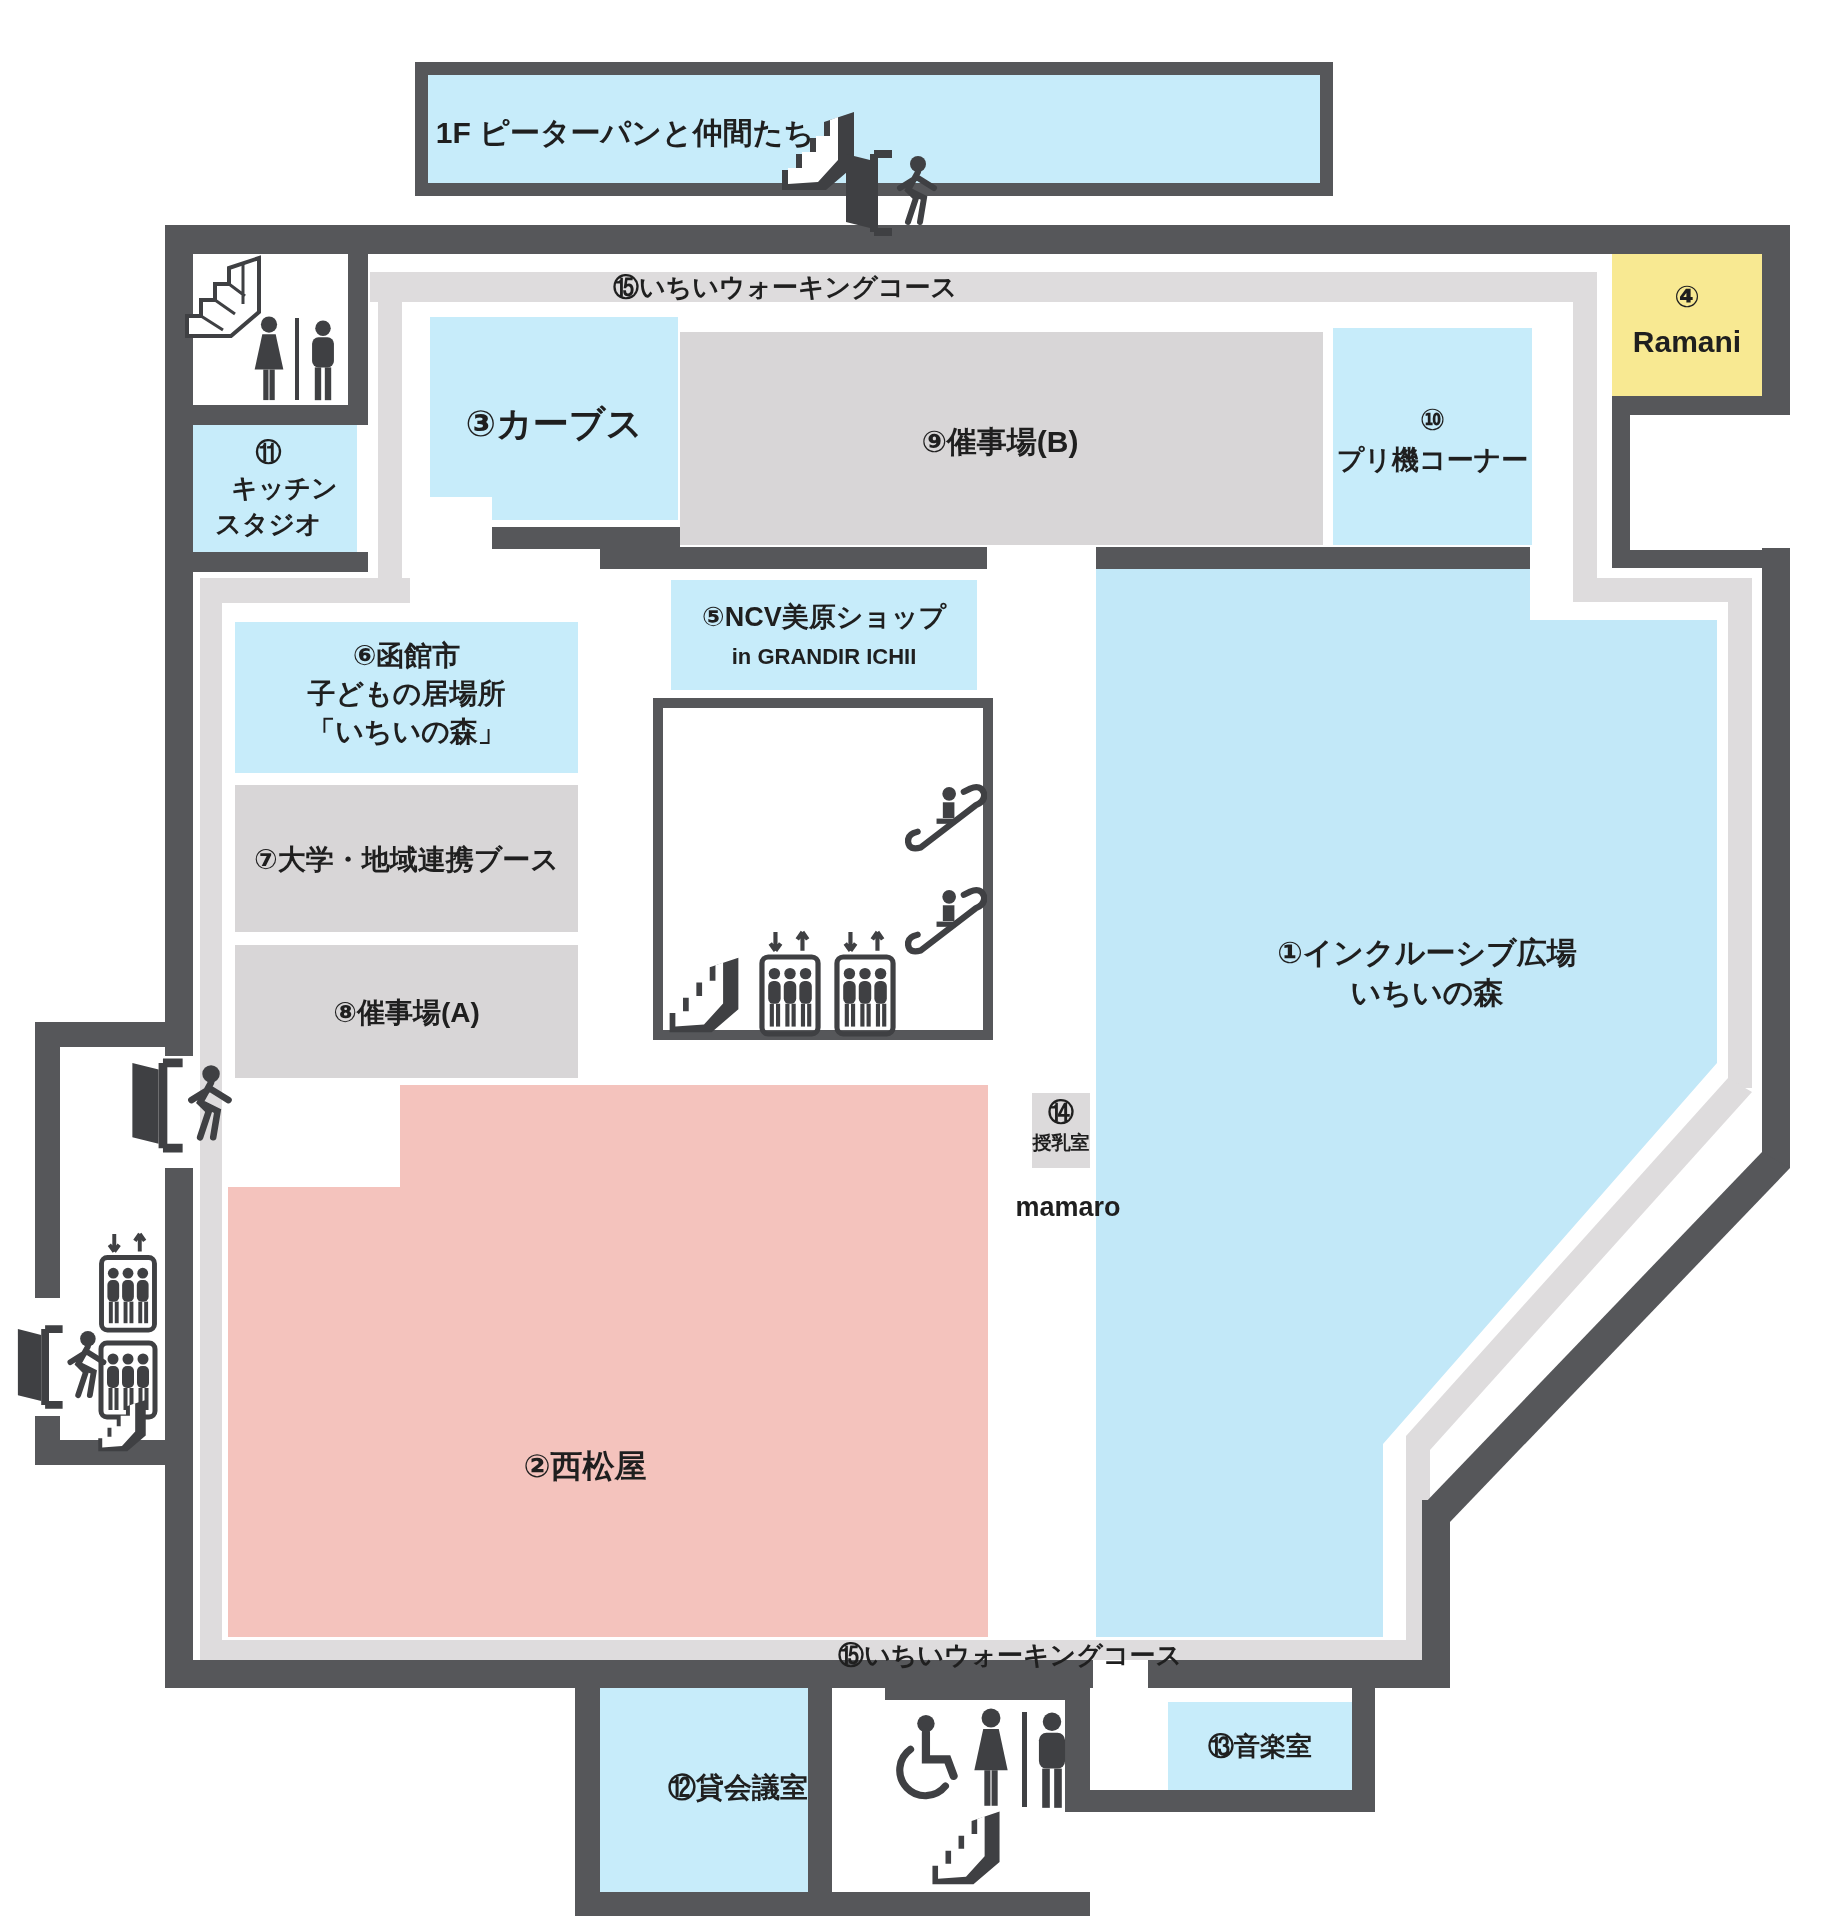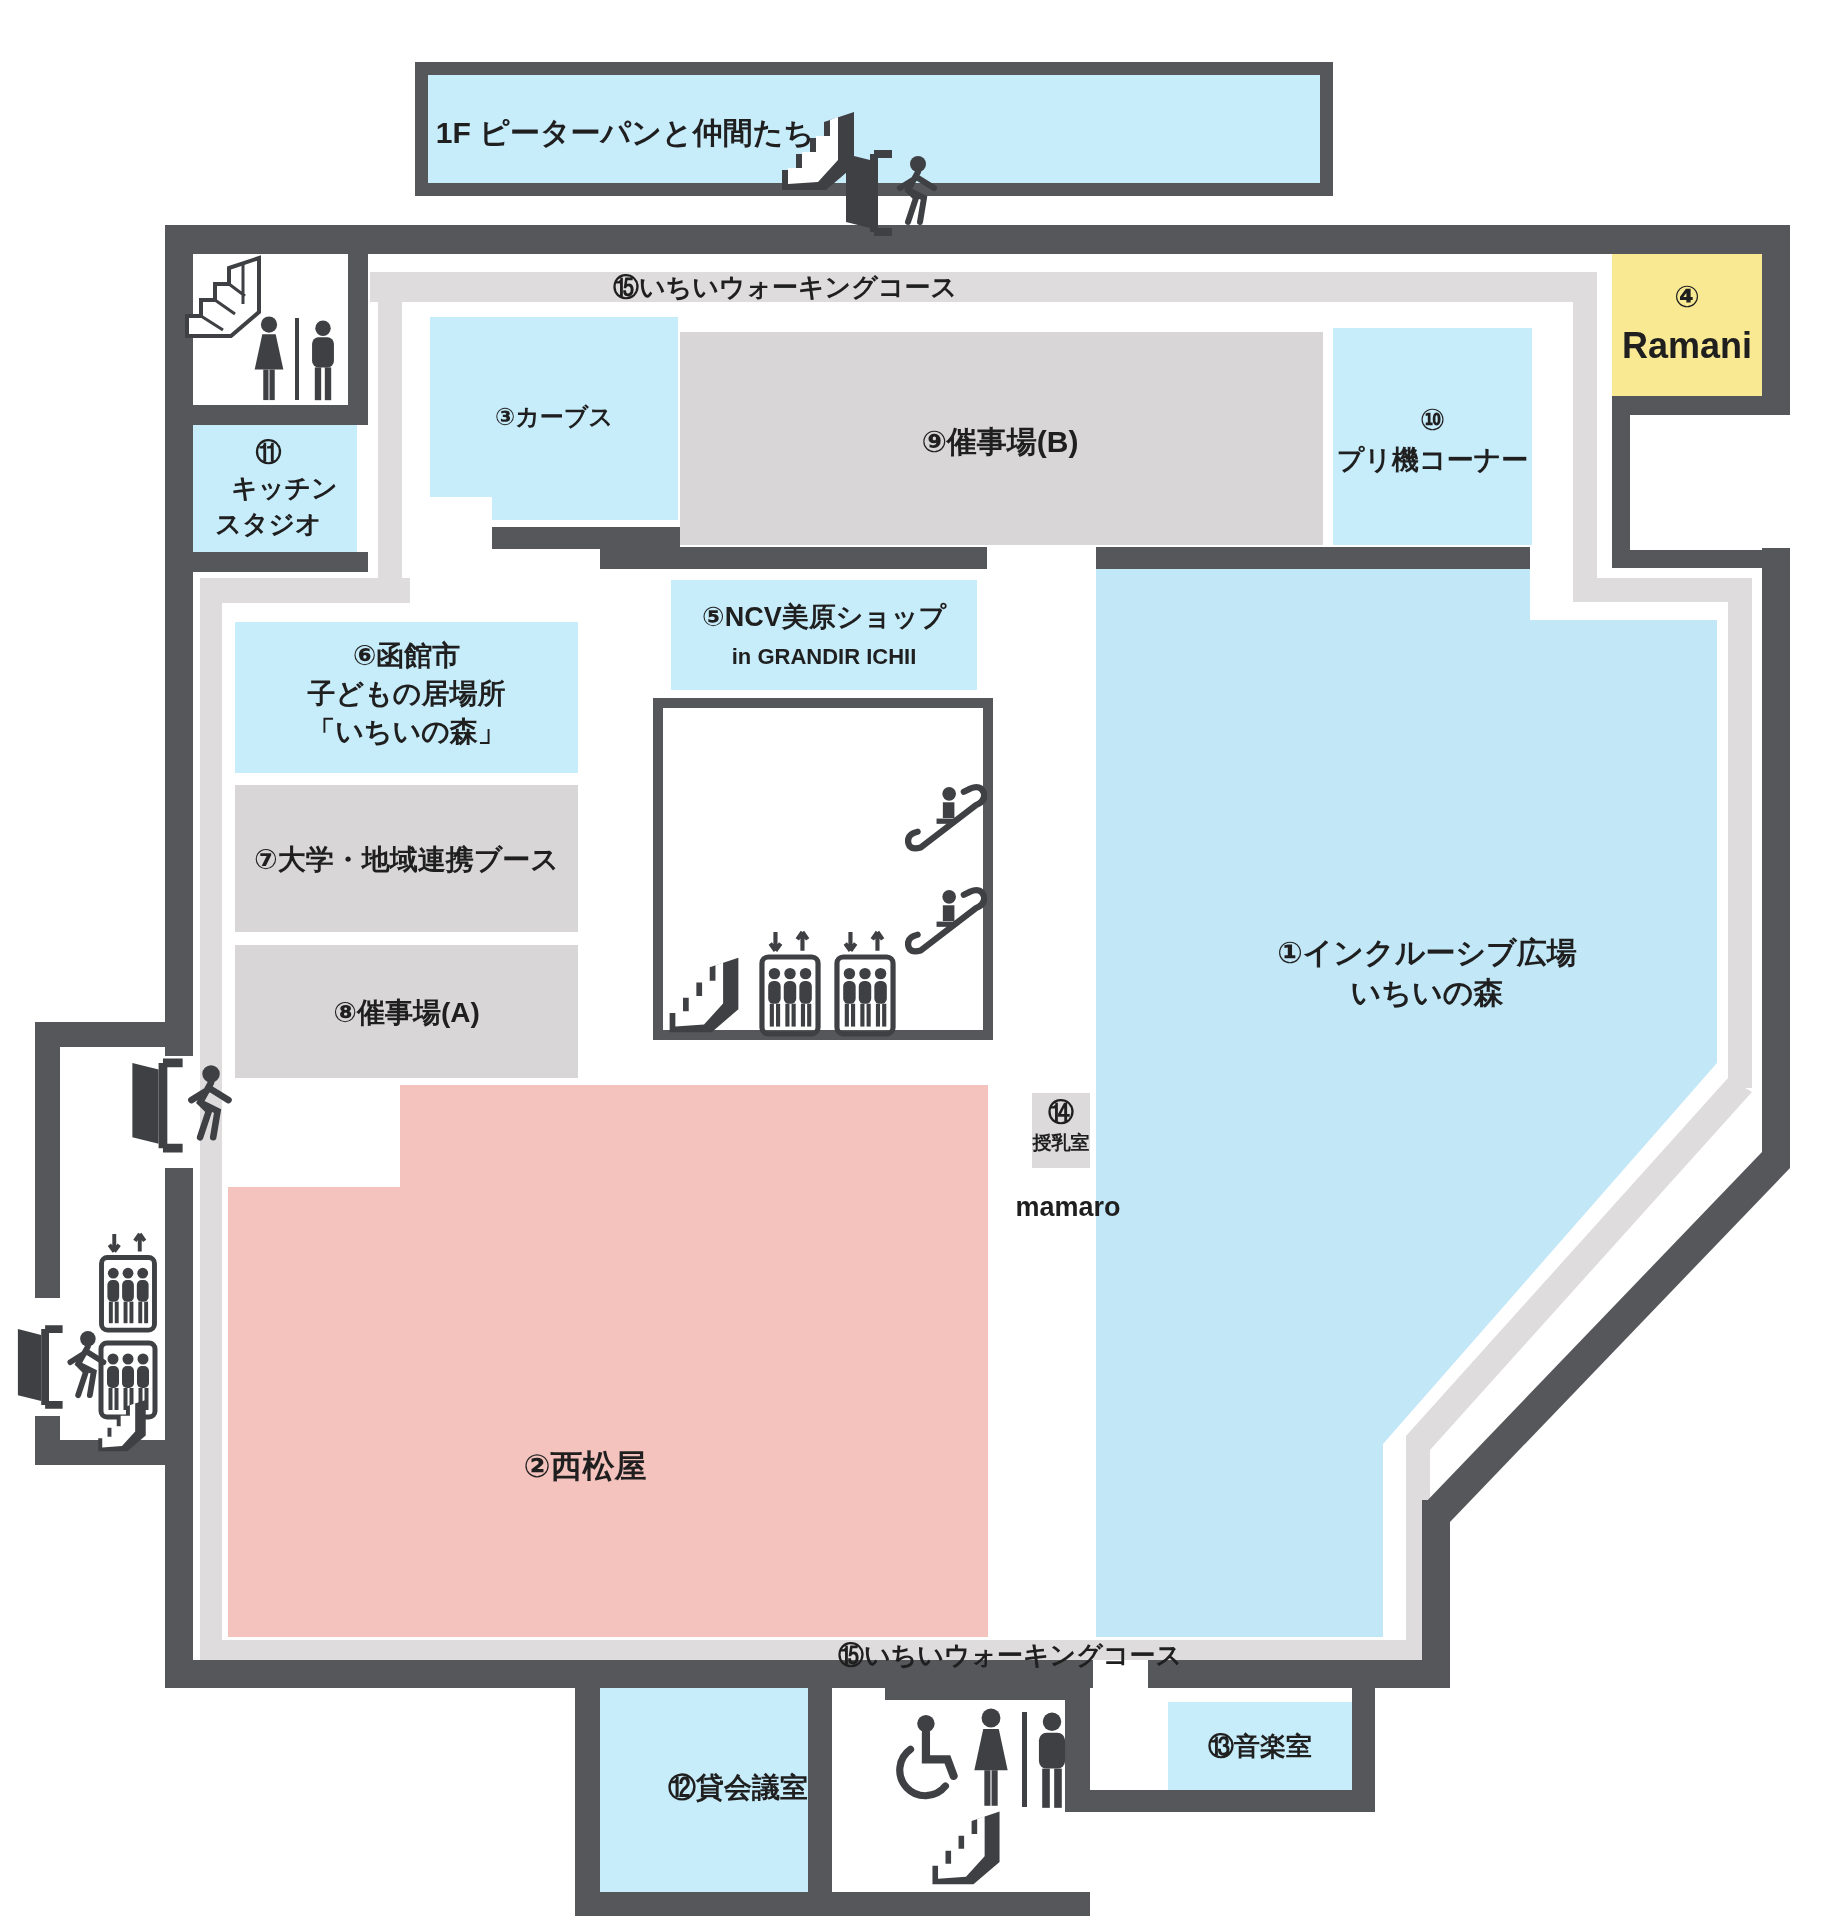--- a/index.html
+++ b/index.html
@@ -298,24 +298,24 @@
   <div class="lbl" style="left:425px;top:116px;width:400px;font-size:30px;">1F ピーターパンと仲間たち</div>
 
   <div class="lbl" style="left:560px;top:273px;width:450px;font-size:26px;">⑮いちいウォーキングコース</div>
   <div class="lbl" style="left:785px;top:1641px;width:450px;font-size:26px;">⑮いちいウォーキングコース</div>
 
   <div class="lbl" style="left:1227px;top:936px;width:400px;font-size:30px;">①インクルーシブ広場</div>
   <div class="lbl" style="left:1227px;top:976px;width:400px;font-size:30px;">いちいの森</div>
 
   <div class="lbl" style="left:435px;top:1448px;width:300px;font-size:32px;">②西松屋</div>
 
-  <div class="lbl" style="left:434px;top:403px;width:240px;font-size:24px;">③カーブス</div>
+  <div class="lbl" style="left:434px;top:403px;width:240px;font-size:36px;">③カーブス</div>
 
   <div class="lbl" style="left:1612px;top:280px;width:150px;font-size:30px;">④</div>
-  <div class="lbl" style="left:1612px;top:325px;width:150px;font-size:36px;">Ramani</div>
+  <div class="lbl" style="left:1612px;top:325px;width:150px;font-size:30px;">Ramani</div>
 
   <div class="lbl" style="left:674px;top:602px;width:300px;font-size:27px;">⑤NCV美原ショップ</div>
   <div class="lbl" style="left:674px;top:644px;width:300px;font-size:22px;">in GRANDIR ICHII</div>
 
   <div class="lbl" style="left:235px;top:640px;width:343px;font-size:28px;">⑥函館市</div>
   <div class="lbl" style="left:235px;top:678px;width:343px;font-size:28px;">子どもの居場所</div>
   <div class="lbl" style="left:235px;top:716px;width:343px;font-size:28px;">「いちいの森」</div>
 
   <div class="lbl" style="left:235px;top:844px;width:343px;font-size:28px;">⑦大学・地域連携ブース</div>
 

